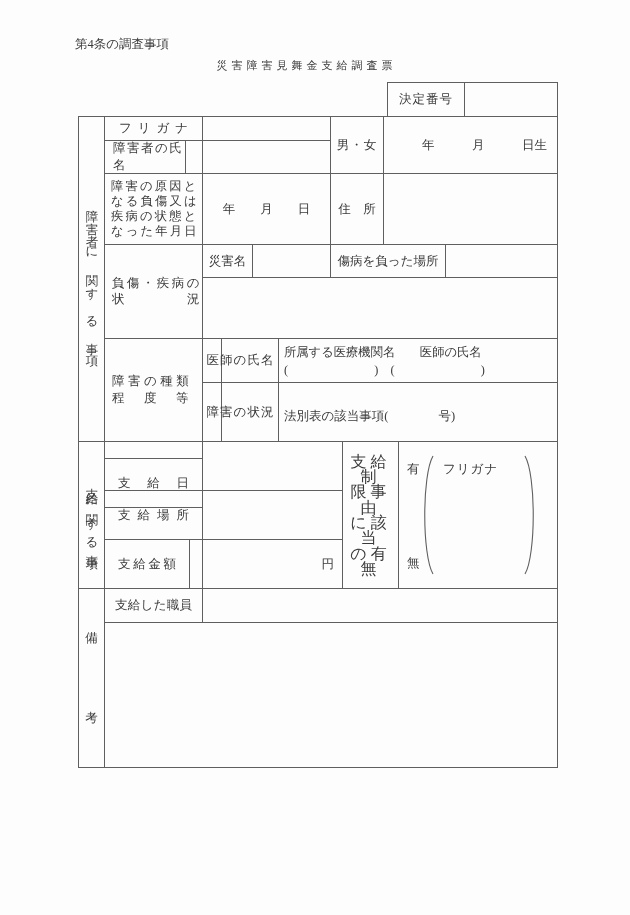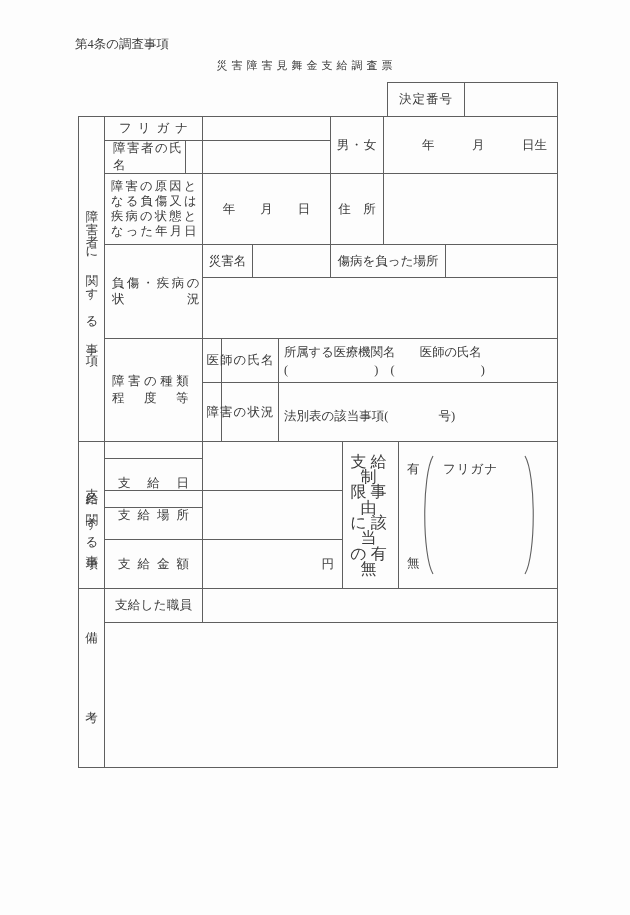--- a/index.html
+++ b/index.html
@@ -133,21 +133,21 @@
   <span class="t"></span>
 </div>
 
 <div class="cell" style="left:104px;top:490px;width:99px;height:50px;padding:0 13px;">
   <span class="t jst">支給場所</span>
 </div>
 <div class="cell" style="left:202px;top:490px;width:141px;height:50px;">
   <span class="t"></span>
 </div>
 
-<div class="cell" style="left:104px;top:539px;width:99px;height:50px;padding:0 13px;">
+<div class="cell" style="left:104px;top:539px;width:86px;height:50px;padding:0 13px;">
   <span class="t jst">支給金額</span>
 </div>
 <div class="cell" style="left:202px;top:539px;width:141px;height:50px;padding-right:8px;">
   <span class="t rt">円</span>
 </div>
 
 <div class="cell pre ctr" style="left:342px;top:441px;width:57px;height:148px;justify-content:center;font-size:16px;letter-spacing:4px;line-height:15.3px;">
   <span class="t">支給制
 限事由
 に該当

